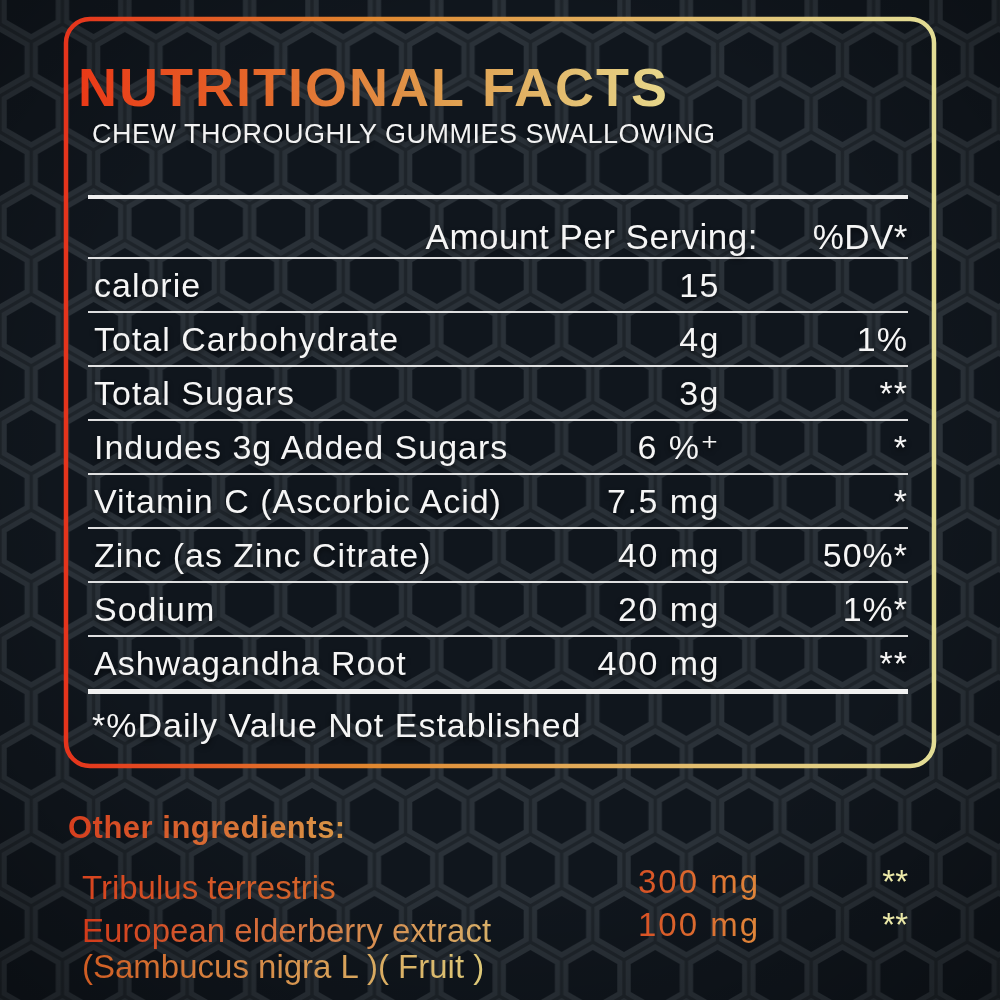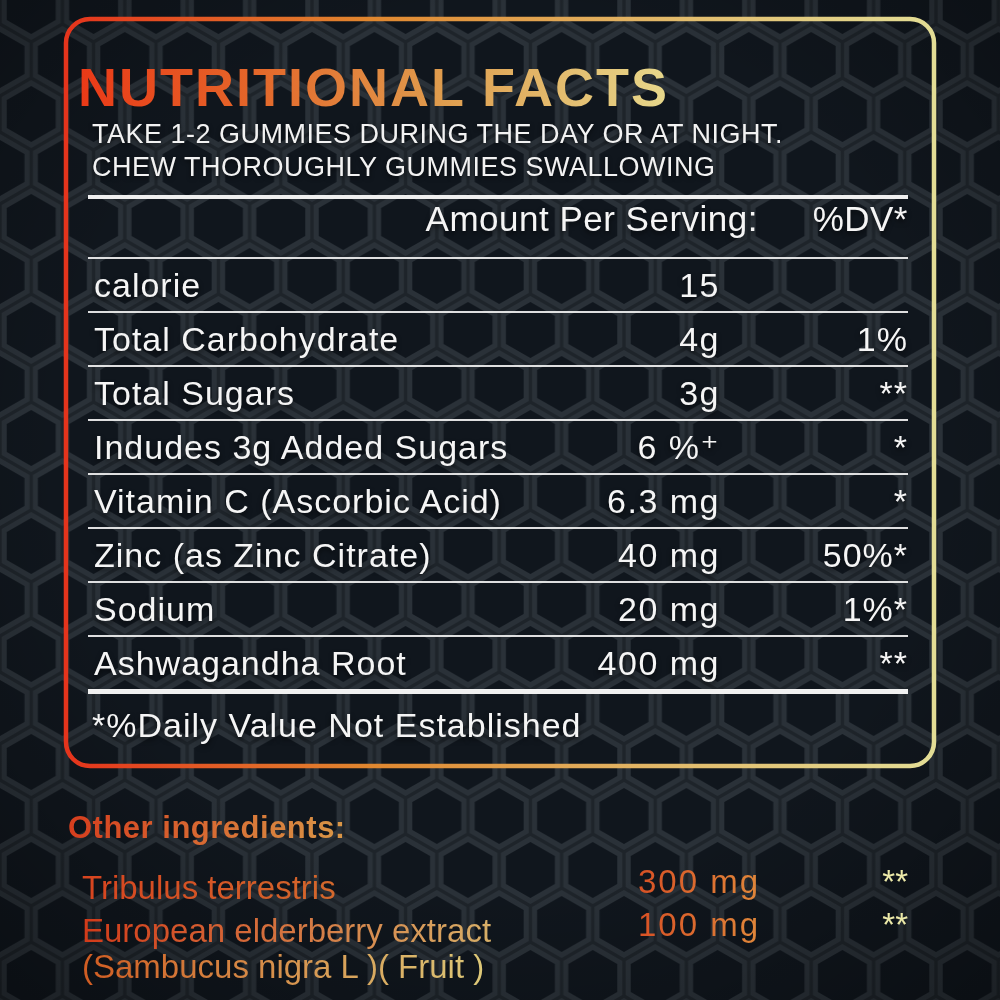--- a/index.html
+++ b/index.html
@@ -27,21 +27,21 @@
     font-size:27px;line-height:33px;letter-spacing:.5px;color:#f2f2f2;
     text-shadow:0 2px 4px rgba(0,0,0,.55);
   }
 
   
   .nf-table{
     position:absolute;left:88px;top:195px;width:820px;
     border-top:4px solid #efefef;
     color:#f5f5f5;
   }
-  .nf-header{height:58px;display:flex;align-items:flex-start;font-size:35px;letter-spacing:.5px;
+  .nf-header{height:58px;display:flex;align-items:flex-end;font-size:35px;letter-spacing:.5px;
     text-shadow:0 3px 5px rgba(0,0,0,.55);}
   .h-amt{flex:1;text-align:right;padding-right:2px;}
   .h-dv{width:148px;text-align:right;}
   .nf-row{height:52px;display:flex;align-items:center;border-top:2px solid rgba(240,240,240,.92);
     font-size:34px;letter-spacing:1px;text-shadow:0 3px 5px rgba(0,0,0,.55);gap:40px;}
   .c-label{flex:1;padding-left:6px;white-space:nowrap;}
   .c-amt{width:130px;text-align:right;letter-spacing:1.5px;white-space:nowrap;}
   .c-dv{width:148px;text-align:right;white-space:nowrap;}
   .nf-footer{border-top:5px solid #f0f0f0;height:63px;display:flex;align-items:center;
     font-size:34px;letter-spacing:1px;text-shadow:0 3px 5px rgba(0,0,0,.55);}
@@ -92,21 +92,20 @@
   </defs>
   <rect width="1000" height="1000" fill="#1e242a"></rect>
   <rect width="1000" height="1000" fill="url(#hexPat)"></rect>
   <rect width="1000" height="1000" fill="url(#vig)"></rect>
   <rect x="66" y="19" width="868" height="747" rx="24" fill="none" stroke="url(#borderGrad)" stroke-width="4.5"></rect>
 </svg>
 
 <div class="title gtext">NUTRITIONAL FACTS</div>
 
 <div class="instructions">
-  <div>TAKE 1-2 GUMMIES DURING THE DAY OR AT NIGHT.</div>
   <div>CHEW THOROUGHLY GUMMIES SWALLOWING</div>
 </div>
 
 <div class="nf-table">
   <div class="nf-header">
     <div class="h-amt">Amount Per Serving:</div>
     <div class="h-dv">%DV*</div>
   </div>
 
   <div class="nf-row">
@@ -124,21 +123,21 @@
     <div class="c-amt">3g</div>
     <div class="c-dv">**</div>
   </div>
   <div class="nf-row">
     <div class="c-label">Indudes 3g Added Sugars</div>
     <div class="c-amt">6 %⁺</div>
     <div class="c-dv">*</div>
   </div>
   <div class="nf-row">
     <div class="c-label">Vitamin C (Ascorbic Acid)</div>
-    <div class="c-amt">6.3 mg</div>
+    <div class="c-amt">7.5 mg</div>
     <div class="c-dv">*</div>
   </div>
   <div class="nf-row">
     <div class="c-label">Zinc (as Zinc Citrate)</div>
     <div class="c-amt">40 mg</div>
     <div class="c-dv">50%*</div>
   </div>
   <div class="nf-row">
     <div class="c-label">Sodium</div>
     <div class="c-amt">20 mg</div>

